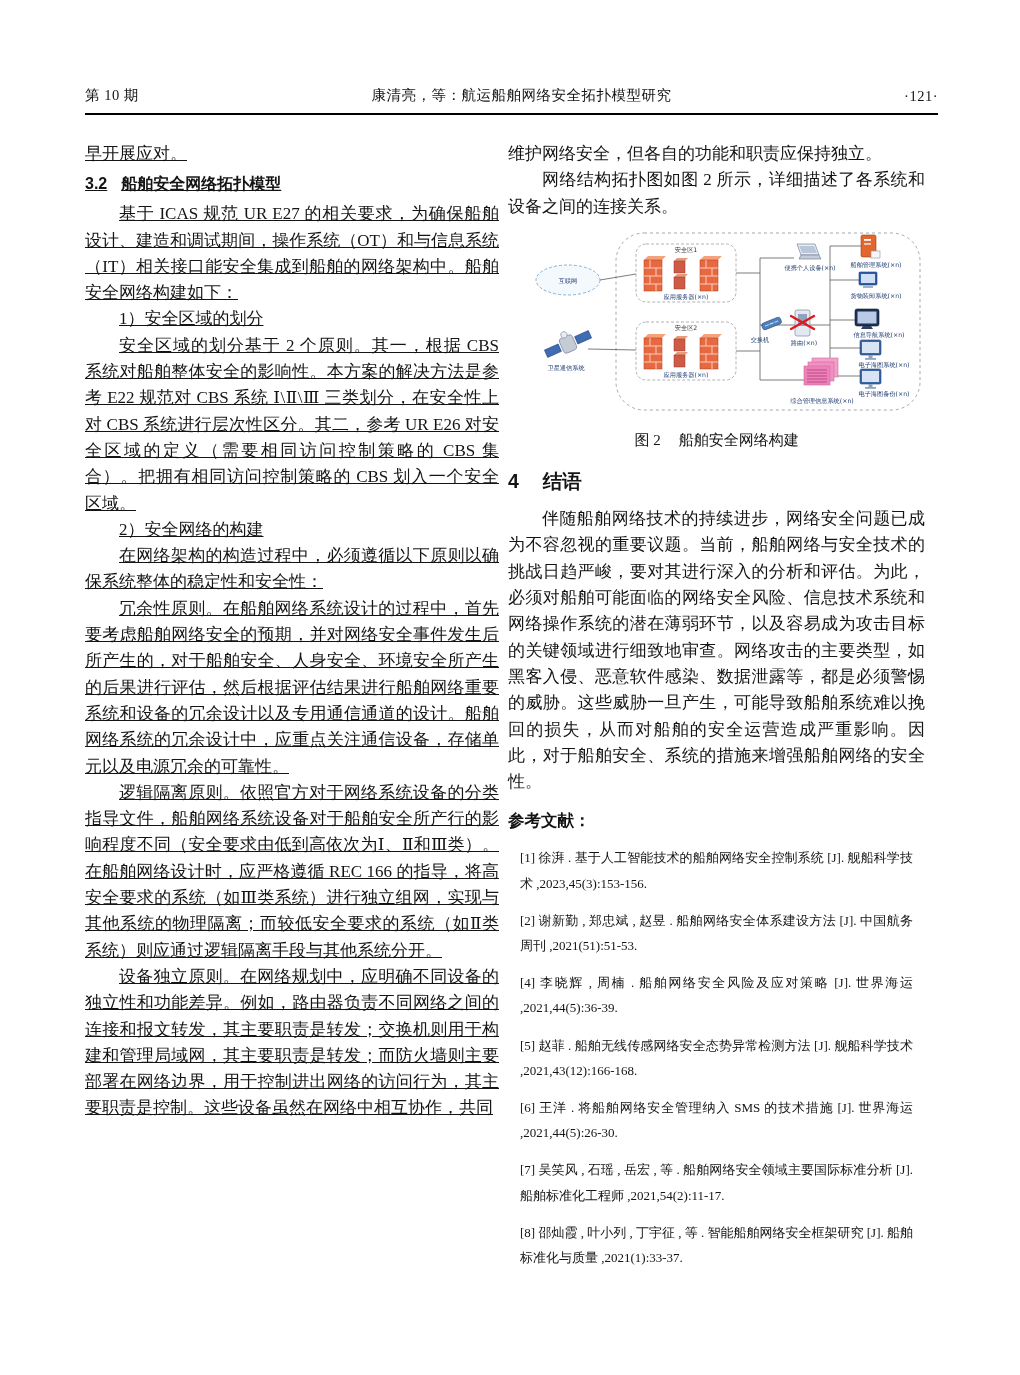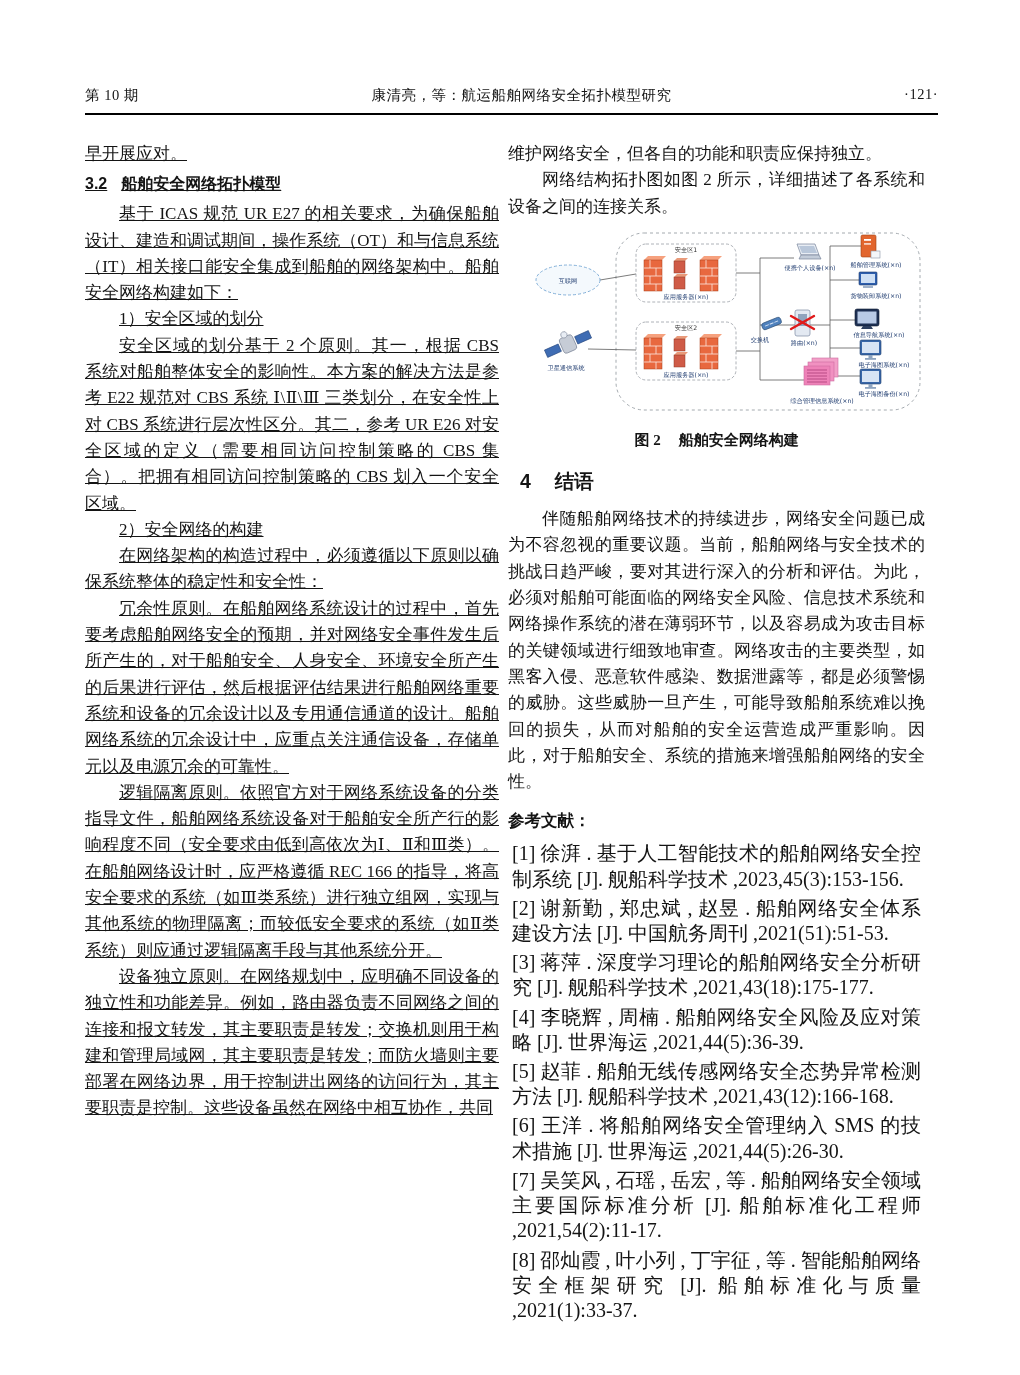--- a/index.html
+++ b/index.html
@@ -3,21 +3,21 @@
 <meta charset="utf-8">
 <style>
   html,body{margin:0;padding:0;}
   body{
     width:1020px;height:1375px;background:#ffffff;position:relative;
     font-family:"Liberation Serif","DejaVu Serif",serif;color:#141414;
     overflow:hidden;
   }
   .header-row{
     position:absolute;left:85px;top:86px;width:853px;
-    display:flex;justify-content:space-between;align-items:flex-start;
+    display:flex;justify-content:space-between;align-items:flex-end;
     font-size:14.5px;letter-spacing:.5px;
   }
   .header-center{flex:1;text-align:center;}
   .rule{
     position:absolute;left:85px;top:113px;width:853px;height:0;
     border-top:2.8px solid #000;
   }
   .col{
     position:absolute;top:141px;width:414px;
     font-size:17px;line-height:26.3px;text-align:justify;
@@ -26,32 +26,32 @@
   .col-right{left:508px;width:417px;}
   .col p{margin:0;text-indent:2em;}
   .col p.noindent{text-indent:0;}
   .h3{
     font-family:"Liberation Sans","DejaVu Sans",sans-serif;
     font-weight:700;font-size:16px;line-height:30px;margin:2px 0 2px;
   }
   .h3 .num{margin-right:14px;}
   .h2{
     font-family:"Liberation Sans","DejaVu Sans",sans-serif;
-    font-weight:700;font-size:19.5px;line-height:30px;margin:14px 12px 10px;
+    font-weight:700;font-size:19.5px;line-height:30px;margin:14px 0 10px;
   }
   .h2 .num{margin-right:24px;}
   .refhead{
     font-family:"Liberation Sans","DejaVu Sans",sans-serif;
     font-weight:700;font-size:16.5px;margin:12px 0 8px;line-height:26px;
   }
-  .refs p{font-size:20px;line-height:25.2px;text-indent:0;margin:4px;}
+  .refs p{font-size:13px;line-height:25.2px;text-indent:0;margin:12px;}
   figure{margin:10px 0 2px;padding:0;}
   .figwrap{width:417px;}
   figcaption{
-    text-align:center;font-size:15px;line-height:24px;margin-top:4px;font-weight:bold;
+    text-align:center;font-size:15px;line-height:24px;margin-top:4px;
   }
   figcaption .cap-gap{display:inline-block;width:18px;}
   svg text{
     font-family:"DejaVu Sans","Liberation Sans",sans-serif;
     font-size:6.2px;fill:#1d3a6e;
   }
   svg text.zonetitle{fill:#333333;}
 </style>
 </head>
 <body>
@@ -254,20 +254,19 @@
 
   <div class="h2">
     <span class="num">4</span><span>结语</span>
   </div>
   <p>伴随船舶网络技术的持续进步，网络安全问题已成为不容忽视的重要议题。当前，船舶网络与安全技术的挑战日趋严峻，要对其进行深入的分析和评估。为此，必须对船舶可能面临的网络安全风险、信息技术系统和网络操作系统的潜在薄弱环节，以及容易成为攻击目标的关键领域进行细致地审查。网络攻击的主要类型，如黑客入侵、恶意软件感染、数据泄露等，都是必须警惕的威胁。这些威胁一旦产生，可能导致船舶系统难以挽回的损失，从而对船舶的安全运营造成严重影响。因此，对于船舶安全、系统的措施来增强船舶网络的安全性。</p>
 
   <div class="refhead">参考文献：</div>
   <div class="refs">
     <p>[1] 徐湃 . 基于人工智能技术的船舶网络安全控制系统 [J]. 舰船科学技术 ,2023,45(3):153-156.</p>
     <p>[2] 谢新勤 , 郑忠斌 , 赵昱 . 船舶网络安全体系建设方法 [J]. 中国航务周刊 ,2021(51):51-53.</p>
-    <p>[3] 蒋萍 . 深度学习理论的船舶网络安全分析研究 [J]. 舰船科学技术 ,2021,43(18):175-177.</p>
     <p>[4] 李晓辉 , 周楠 . 船舶网络安全风险及应对策略 [J]. 世界海运 ,2021,44(5):36-39.</p>
     <p>[5] 赵菲 . 船舶无线传感网络安全态势异常检测方法 [J]. 舰船科学技术 ,2021,43(12):166-168.</p>
     <p>[6] 王洋 . 将船舶网络安全管理纳入 SMS 的技术措施 [J]. 世界海运 ,2021,44(5):26-30.</p>
     <p>[7] 吴笑风 , 石瑶 , 岳宏 , 等 . 船舶网络安全领域主要国际标准分析 [J]. 船舶标准化工程师 ,2021,54(2):11-17.</p>
     <p>[8] 邵灿霞 , 叶小列 , 丁宇征 , 等 . 智能船舶网络安全框架研究 [J]. 船舶标准化与质量 ,2021(1):33-37.</p>
   </div>
 </div>
 
 </body></html>

